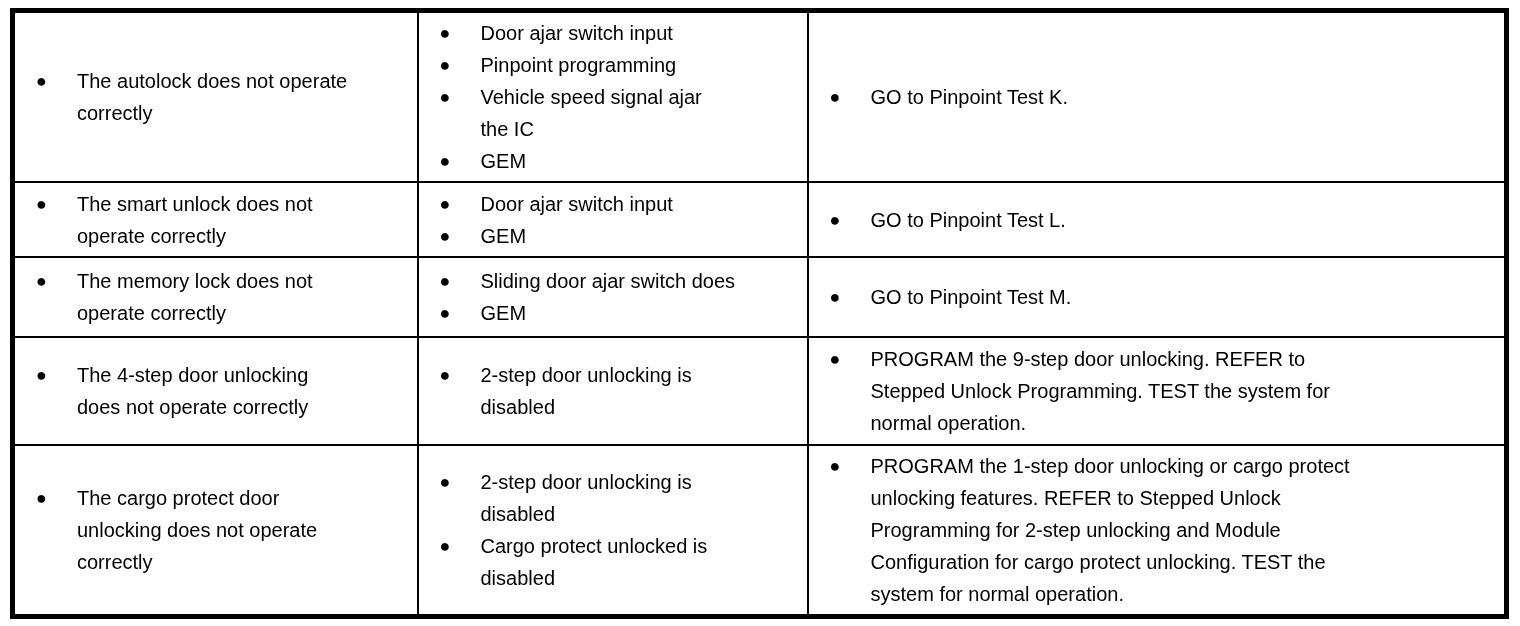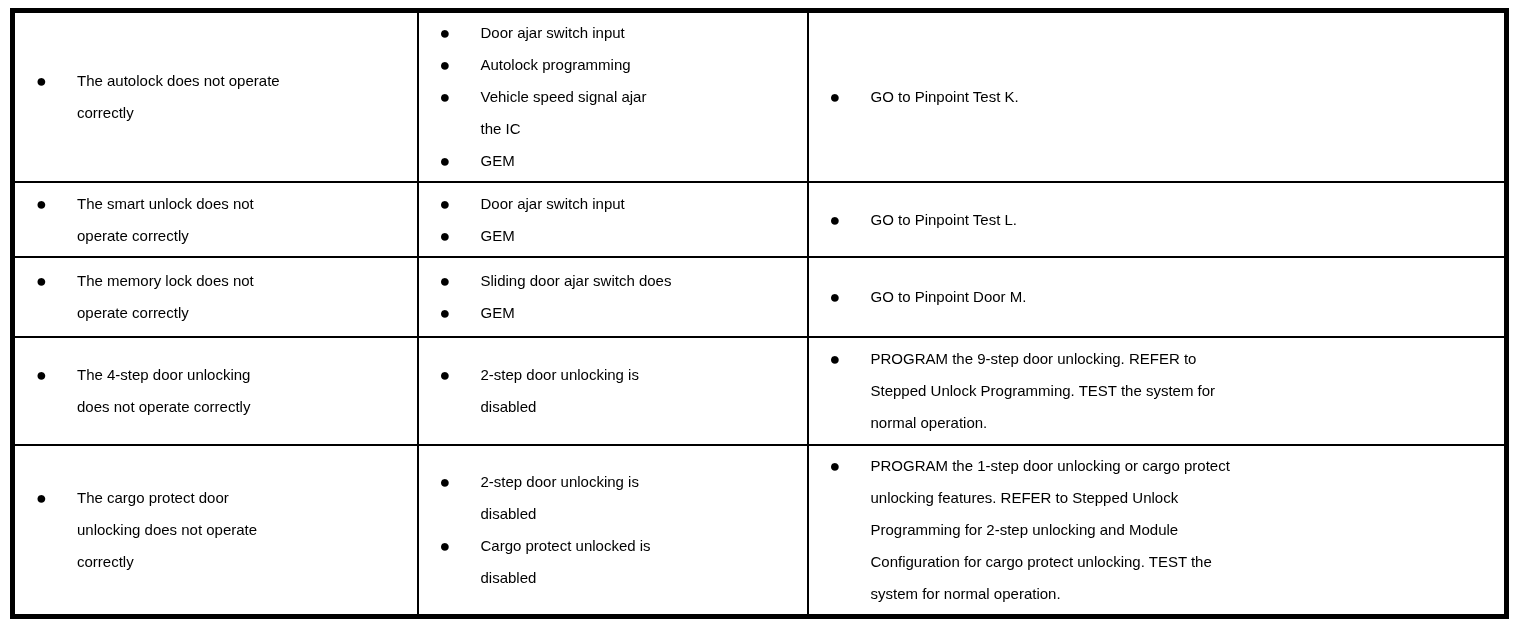--- a/index.html
+++ b/index.html
@@ -47,21 +47,21 @@
     align-items: flex-start;
     padding-left: 18px;
   }
   .bullet {
     flex: 0 0 41px;
     padding-left: 3px;
     font-size: 18px;
     line-height: 32px;
   }
   .t {
-    font-size: 15px;
+    font-size: 20px;
     line-height: 32px;
     white-space: pre-line;
   }
 </style>
 </head>
 <body>
 
 <div class="page">
   <table class="diag">
     <colgroup>
@@ -79,21 +79,21 @@
 correctly</span>
           </div>
         </td>
         <td>
           <div class="li">
             <span class="bullet">●</span>
             <span class="t">Door ajar switch input</span>
           </div>
           <div class="li">
             <span class="bullet">●</span>
-            <span class="t">Autolock programming</span>
+            <span class="t">Pinpoint programming</span>
           </div>
           <div class="li">
             <span class="bullet">●</span>
             <span class="t">Vehicle speed signal ajar
 the IC</span>
           </div>
           <div class="li">
             <span class="bullet">●</span>
             <span class="t">GEM</span>
           </div>
@@ -146,21 +146,21 @@
             <span class="t">Sliding door ajar switch does</span>
           </div>
           <div class="li">
             <span class="bullet">●</span>
             <span class="t">GEM</span>
           </div>
         </td>
         <td>
           <div class="li">
             <span class="bullet">●</span>
-            <span class="t">GO to Pinpoint Door M.</span>
+            <span class="t">GO to Pinpoint Test M.</span>
           </div>
         </td>
       </tr>
 
       <tr class="r4">
         <td>
           <div class="li">
             <span class="bullet">●</span>
             <span class="t">The 4-step door unlocking
 does not operate correctly</span>

